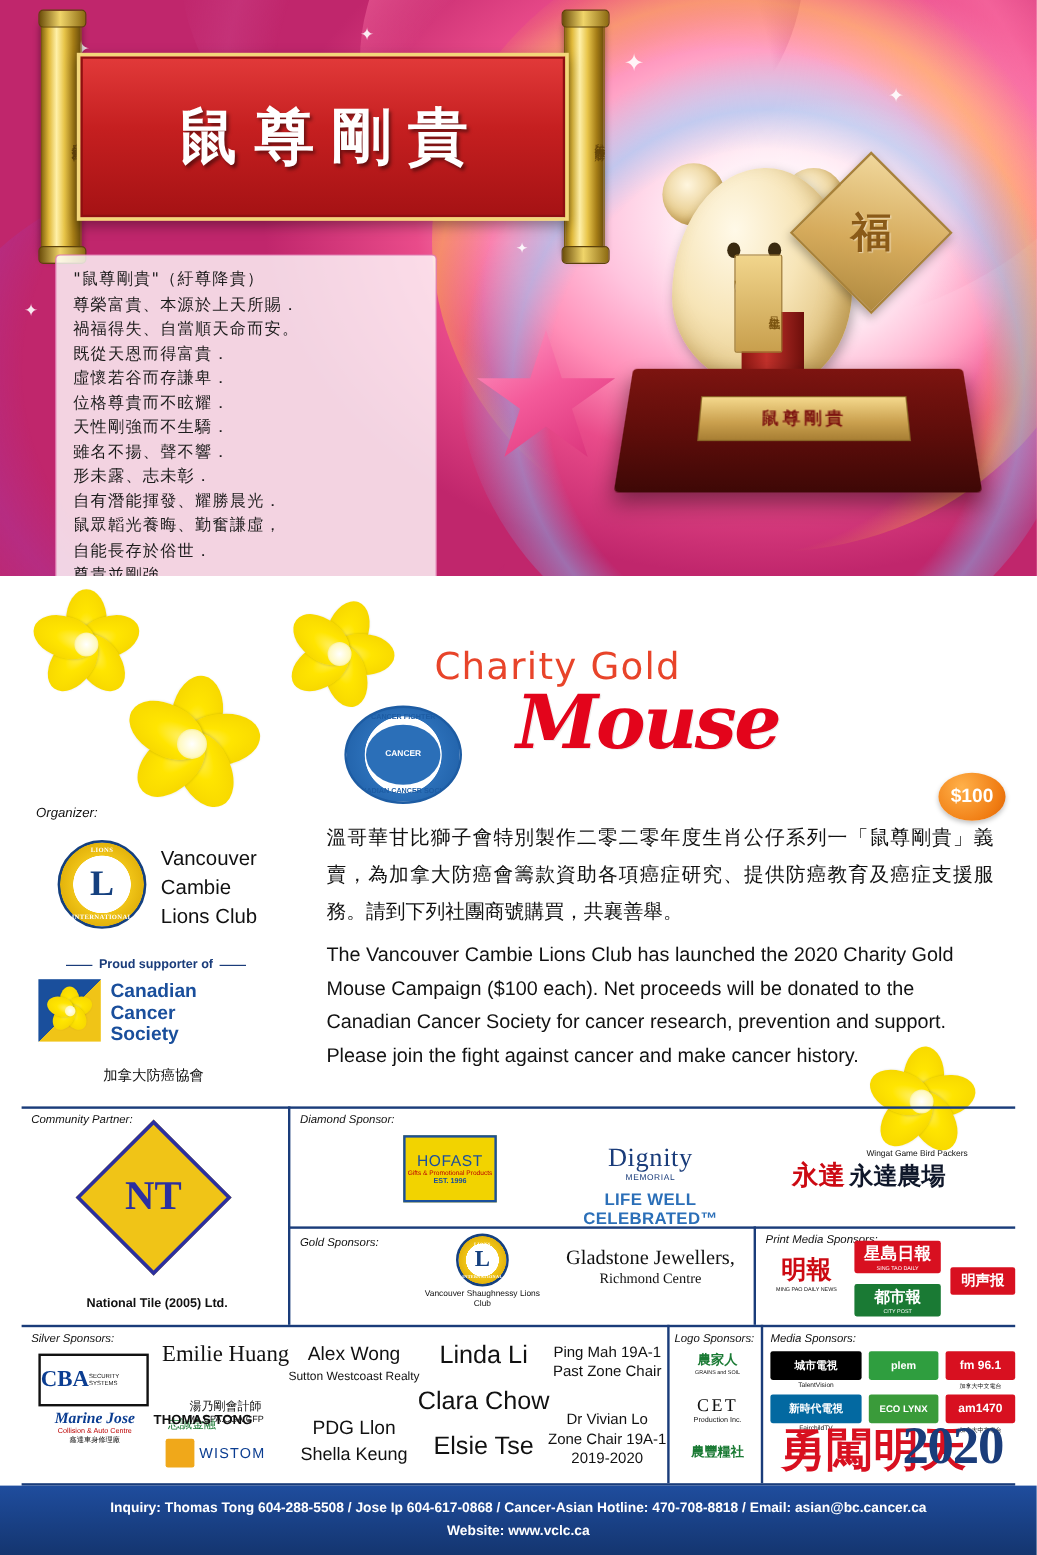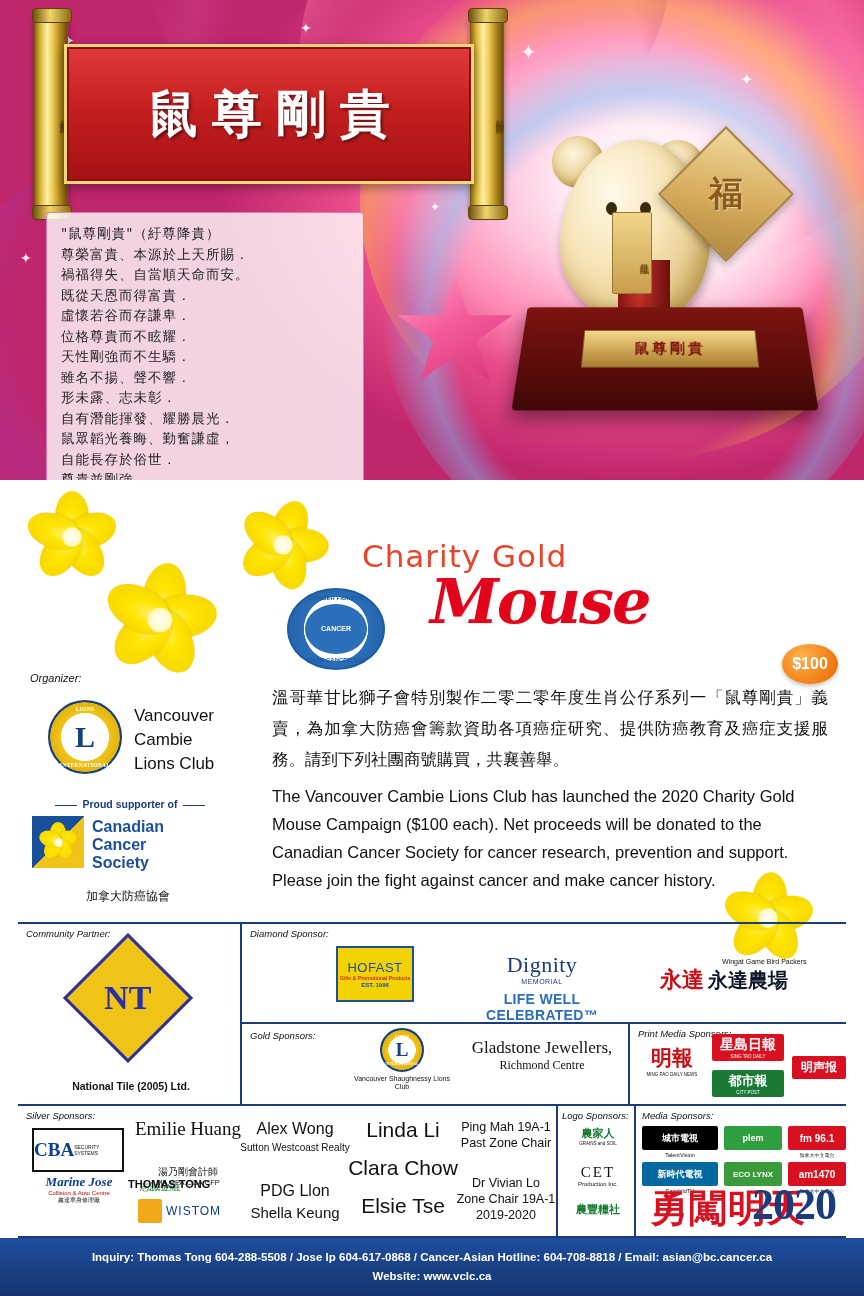--- a/index.html
+++ b/index.html
@@ -613,15 +613,15 @@
 </div>
 <div class="cell" style="left:642px;top:1152px;width:76px;text-align:center;font-size:5.5px;color:#111">TalentVision</div>
 <div class="cell" style="left:642px;top:1188px;width:76px;text-align:center;font-size:5.5px;color:#111">FairchildTV</div>
 <div class="cell" style="left:788px;top:1152px;width:58px;text-align:center;font-size:5px;color:#111">加拿大中文電台</div>
 <div class="cell" style="left:788px;top:1188px;width:58px;text-align:center;font-size:5px;color:#111">加拿大中文電台</div>
 
 <div class="fight-cn">勇闖明天</div>
 <div class="year2020">2020</div>
 
 <div class="footer">
-  <div>Inquiry:  Thomas Tong 604-288-5508 / Jose Ip 604-617-0868 / Cancer-Asian Hotline: 604-708-8818 / Email: asian@bc.cancer.ca</div>
+  <div>Inquiry:  Thomas Tong 604-288-5508 / Jose Ip 604-617-0868 / Cancer-Asian Hotline: 470-708-8818 / Email: asian@bc.cancer.ca</div>
   <div>Website: www.vclc.ca</div>
 </div>
 
 </body></html>

